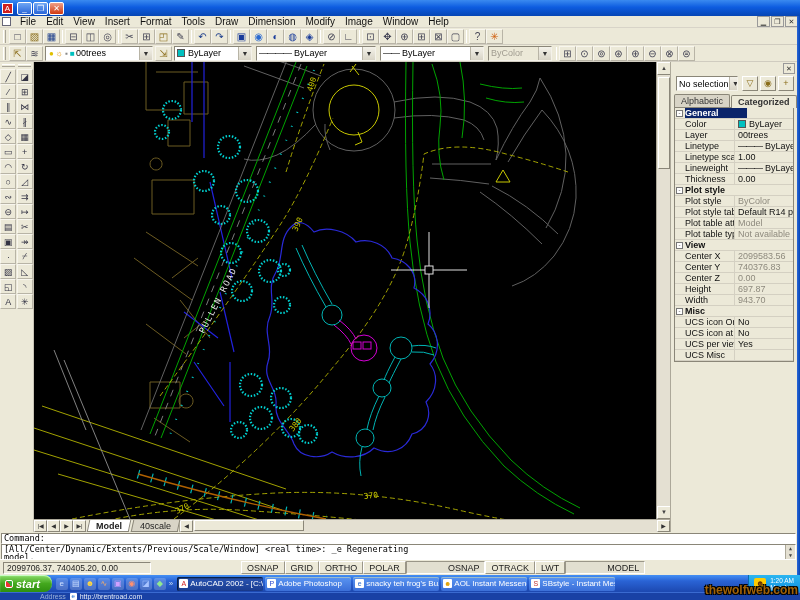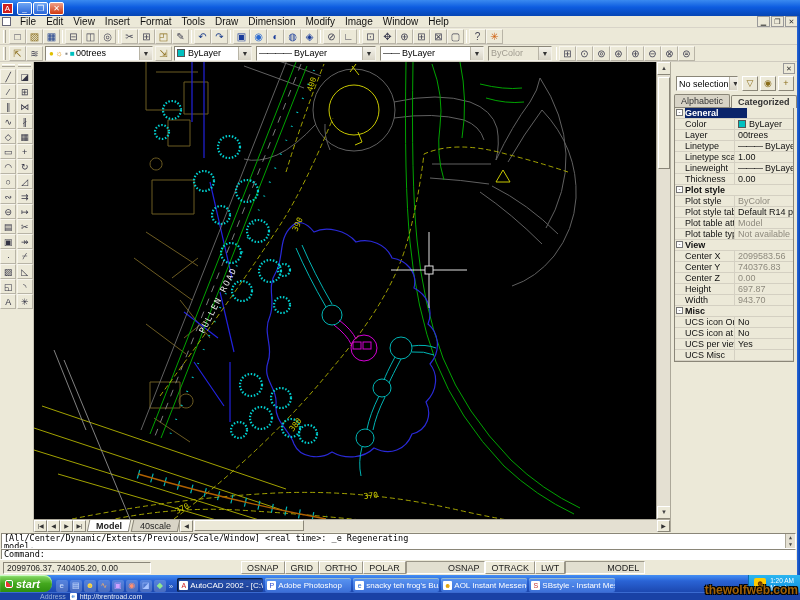--- a/index.html
+++ b/index.html
@@ -82,21 +82,21 @@
     background:#ece9d8; font-size:7px; line-height:9px; text-align:center; color:#333; }
   #pal-top { display:flex; align-items:center; margin:14px 3px 3px 3px; }
   #pal-sel { flex:1; height:15px; }
   .palbtn { width:16px; height:15px; margin-left:2px; border:1px solid; border-color:#fff #8a8678 #8a8678 #fff;
     background:#ece9d8; font-size:9px; text-align:center; line-height:13px; color:#8a6d1a; flex:0 0 auto; }
   #pal-tabs { display:flex; margin:2px 3px 0 3px; }
   .ptab { padding:1px 6px; font-size:9px; border:1px solid #8a8678; border-bottom:none; background:#d8d4c6;
     border-radius:2px 2px 0 0; margin-right:1px; color:#333; }
   .ptab.active { background:#ece9d8; font-weight:bold; position:relative; top:1px; }
   #pal-grid { margin:0 3px; border:1px solid #8a8678; background:#ece9d8; }
-  .prow { display:flex; height:11px; line-height:10px; border-bottom:1px solid #d4d0c2; overflow:hidden; }
+  .prow { display:flex; height:11px; line-height:10px; border-bottom:1px solid #d4d0c2; overflow:hidden;align-items:center; }
   .pname { width:60px; padding-left:10px; border-right:1px solid #d4d0c2; color:#111; white-space:nowrap; overflow:hidden; }
   .phead .pbox { width:7px; height:7px; border:1px solid #777; font-size:6px; line-height:5px; text-align:center;
     margin:1px 2px 0 1px; color:#333; background:#fff; flex:0 0 auto; }
   .phead .pname { border-right:none; padding-left:0; font-weight:bold; width:auto; flex:1; }
   .phead .pname.sel { background:#0a246a; color:#fff; max-width:62px; }
   .pval { flex:1; padding-left:3px; color:#111; white-space:nowrap; overflow:hidden; display:flex; align-items:center; }
   .pval.dim { color:#8e8a7e; }
 
   
   #cmd { position:absolute; left:0; top:532px; width:797px; height:27px; background:#ece9d8; padding:1px; }
@@ -112,21 +112,21 @@
   #statusbar { position:absolute; left:0; top:559px; width:664px; height:16px; background:#ece9d8;
     display:flex; align-items:center; border-top:1px solid #fff; font-size:9px; }
   #coords { width:148px; height:12px; margin-left:3px; border:1px solid; border-color:#8a8678 #fff #fff #8a8678;
     font-size:8.5px; line-height:11px; padding-left:3px; color:#222; }
   #status-btns { display:flex; margin-left:90px; }
   .stbtn { padding:0 5px; height:13px; line-height:12px; color:#222; border:1px solid; border-color:#fff #9a9688 #9a9688 #fff; }
   .stbtn.on { border-color:#9a9688 #fff #fff #9a9688; background:#e2dfd0;padding-left:41px; }
 
   
   #taskbar { position:absolute; left:0; top:575px; width:800px; height:17px;
-    background:linear-gradient(180deg,#4490f5 0%,#2a63d5 35%,#1c48b0 100%); display:flex; align-items:flex-end; }
+    background:linear-gradient(180deg,#4490f5 0%,#2a63d5 35%,#1c48b0 100%); display:flex; align-items:center; }
   #startbtn { height:17px; padding:0 12px 0 5px; border-radius:0 8px 8px 0;
     background:linear-gradient(180deg,#8ede6e,#44a81e 50%,#2e8f10); color:#fff; font-weight:bold; font-style:italic;
     font-size:11px; line-height:16px; display:flex; align-items:center; box-shadow:inset 0 1px 1px #cfc; }
   #startflag { width:8px; height:8px; margin-right:3px; background:
     linear-gradient(45deg,#e33 0 50%,#3a3 50% 100%); border-radius:2px; border:1px solid #fff; }
   #quick { display:flex; align-items:center; padding:0 3px; }
   .qicon { width:12px; height:12px; margin:0 1px; border-radius:2px; font-size:8px; line-height:12px;
     text-align:center; color:#fff; background:#fff3; }
   #quick .chev { color:#cde; font-size:8px; margin-left:2px; }
   .task { width:86px; height:14px; margin:0 1px; border-radius:2px; background:linear-gradient(180deg,#5a95f2,#3b6fd8);
@@ -751,28 +751,28 @@
         <div class="prow">
           <span class="pname">UCS Misc</span>
           <span class="pval">
             <span></span>
           </span>
         </div>
       </div>
   </div>
 
   <div id="cmd">
+    <div id="cmd-input">Command:</div>
     <div id="cmd-hist">
       <div id="cmd-lines">
           <div>[All/Center/Dynamic/Extents/Previous/Scale/Window] &lt;real time&gt;:  _e Regenerating</div>
           <div>model.</div>
         </div>
       <div id="cmd-scroll">▲<br>▼</div>
     </div>
-    <div id="cmd-input">Command:</div>
   </div>
 
   <div id="statusbar">
     <div id="coords">2099706.37, 740405.20, 0.00</div>
     <div id="status-btns">
         <div class="stbtn">OSNAP</div>
         <div class="stbtn">GRID</div>
         <div class="stbtn">ORTHO</div>
         <div class="stbtn">POLAR</div>
         <div class="stbtn on">OSNAP</div>

